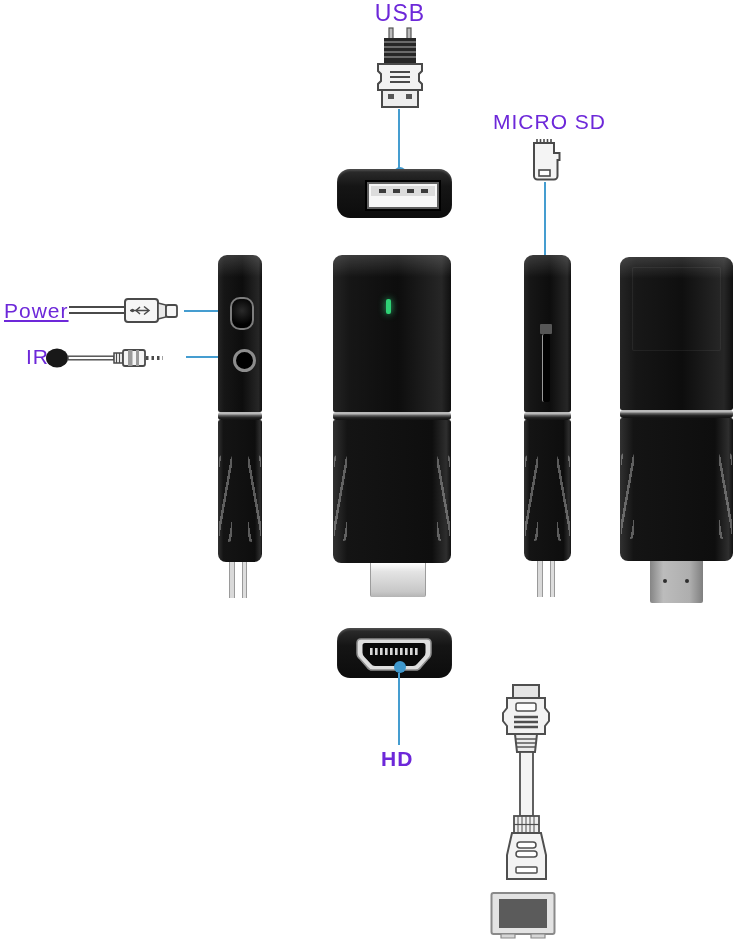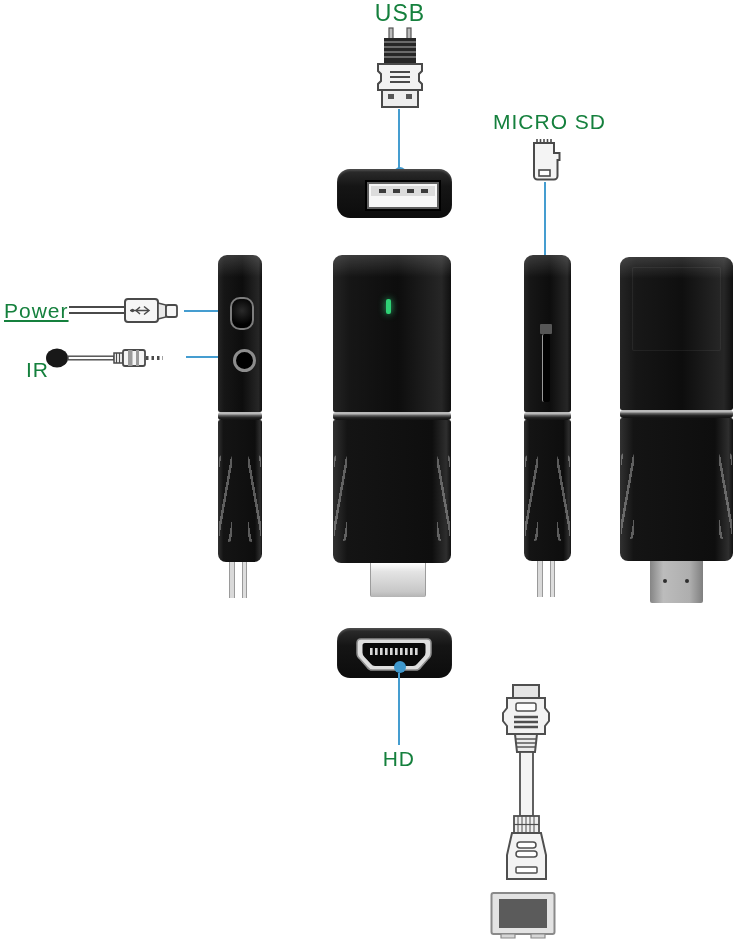--- a/index.html
+++ b/index.html
@@ -1,21 +1,21 @@
 <!DOCTYPE html>
 <html><head>
 <meta charset="utf-8">
 <style>
   html,body{margin:0;padding:0;background:#fff;}
   #canvas{
     position:relative;width:735px;height:940px;background:#ffffff;overflow:hidden;
     font-family:"Liberation Sans", sans-serif;outline:1px solid #dedede;
   }
   .label{
-    position:absolute;color:#15803d;font-size:21px;letter-spacing:1px;
+    position:absolute;color:#6d28d9;font-size:21px;letter-spacing:1px;
     white-space:nowrap;
   }
   
   .vline{position:absolute;width:2px;background:#459dd0;}
   .hline{position:absolute;height:2px;background:#459dd0;}
   .dot{position:absolute;width:12px;height:12px;border-radius:50%;background:#3e97cc;}
   
   .stick{position:absolute;}
   .stick .upper{
     position:absolute;left:0;right:0;top:0;border-radius:9px 9px 2px 2px;
@@ -142,21 +142,21 @@
       <path d="M68 18.5 l4 -3.5 M68 18.5 l4 3.5"></path>
       <circle cx="64.5" cy="18.5" r="1.7" fill="#4a4a4a" stroke="none"></circle>
     </g>
     <path d="M90 11 l8 2 v12 l-8 2 z" fill="#e9e9e9" stroke="#4a4a4a" stroke-width="1.6"></path>
     <rect x="98" y="13" width="11" height="12" rx="2" fill="#f6f6f6" stroke="#4a4a4a" stroke-width="1.8"></rect>
   </svg>
 
   <div class="hline" style="left:184px;top:310px;width:44px;"></div>
   <div class="dot" style="left:225px;top:305px;"></div>
 
-  <div class="label" style="left:26px;top:358px;">IR</div>
+  <div class="label" style="left:26px;top:345px;">IR</div>
 
   <svg class="icon" style="left:45px;top:341px;" width="142" height="34" viewBox="0 0 142 34">
     <ellipse cx="12" cy="17" rx="11" ry="9.5" fill="#181818"></ellipse>
     <rect x="23" y="15.2" width="46" height="3.6" fill="#fdfdfd" stroke="#4a4a4a" stroke-width="1.4"></rect>
     <rect x="69" y="12" width="9" height="10" fill="#e6e6e6" stroke="#4a4a4a" stroke-width="1.5"></rect>
     <g stroke="#4a4a4a" stroke-width="1">
       <line x1="71.5" y1="12" x2="71.5" y2="22"></line>
         <line x1="74.5" y1="12" x2="74.5" y2="22"></line>
     </g>
     <rect x="78" y="9" width="22" height="16" rx="2" fill="#f4f4f4" stroke="#4a4a4a" stroke-width="1.8"></rect>
@@ -222,21 +222,21 @@
     <svg style="position:absolute;left:18px;top:10px;" width="78" height="34" viewBox="0 0 78 34">
       <path d="M6 1 h66 q4 0 4 4 v10 q0 4 -3 6 l-7 8 q-2 3 -5.5 3 h-43 q-3.5 0 -5.5 -3 l-7 -8 q-3 -2 -3 -6 v-10 q0 -4 4 -4 z" fill="#dedede" stroke="#8f8f8f" stroke-width="1.5"></path>
       <path d="M10 5 h58 q2.5 0 2.5 2.5 v7 q0 3 -2 4.5 l-6.5 7 q-1.5 2 -4 2 h-38 q-2.5 0 -4 -2 l-6.5 -7 q-2 -1.5 -2 -4.5 v-7 q0 -2.5 2.5 -2.5 z" fill="#0a0a0a"></path>
       <line x1="15" y1="13.5" x2="63" y2="13.5" stroke="#d9d9d9" stroke-width="7" stroke-dasharray="2.6 2.4"></line>
     </svg>
   </div>
 
   <div class="dot" style="left:394px;top:661px;"></div>
   <div class="vline" style="left:398px;top:673px;height:72px;"></div>
 
-  <div class="label" style="left:381px;top:747px;width:34px;text-align:right;">HD</div>
+  <div class="label" style="left:381px;top:747px;width:34px;text-align:left;font-weight:bold;">HD</div>
 
   <svg class="icon" style="left:490px;top:682px;" width="70" height="258" viewBox="0 0 70 258">
 
     <rect x="23" y="3" width="26" height="13" fill="#e5e5e5" stroke="#4f4f4f" stroke-width="2"></rect>
     <path d="M17 16 h38 v10 l4 5 v8 l-4 5 v8 h-38 v-8 l-4 -5 v-8 l4 -5 z" fill="#f2f2f2" stroke="#4f4f4f" stroke-width="2"></path>
     <rect x="26" y="21" width="20" height="8" rx="2" fill="#fdfdfd" stroke="#4f4f4f" stroke-width="1.5"></rect>
     <g stroke="#4f4f4f" stroke-width="2.5">
       <line x1="24" y1="35" x2="48" y2="35"></line>
         <line x1="24" y1="40" x2="48" y2="40"></line>
       <line x1="24" y1="45" x2="48" y2="45"></line>

